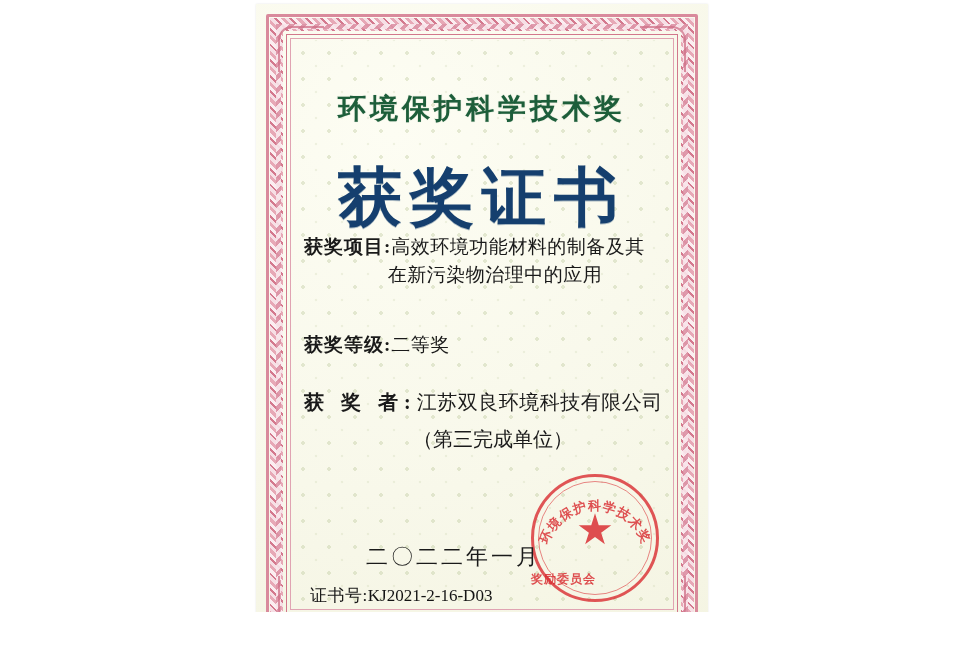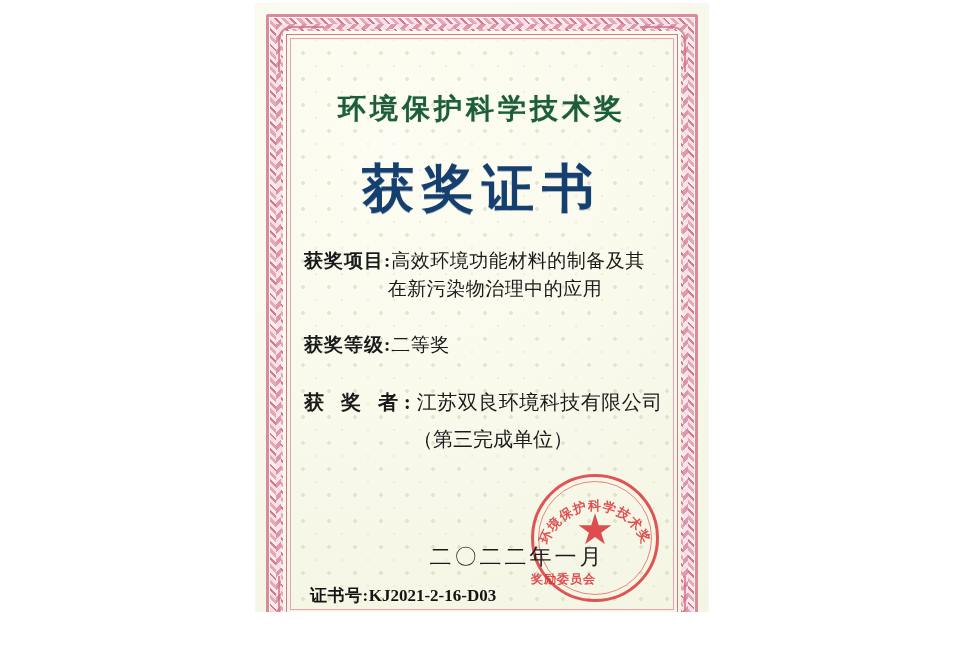--- a/index.html
+++ b/index.html
@@ -135,21 +135,21 @@
     text-shadow: 0 0 1px rgba(29,94,58,0.4);
     font-family: "DejaVu Serif", "Liberation Serif", serif;
   }
 
   .cert-title {
     position: absolute;
     top: 110px;
     left: 0;
     right: 0;
     text-align: center;
-    font-size: 52px;
+    font-size: 64px;
     letter-spacing: 8px;
     font-weight: bold;
     color: #153f6e;
     font-family: "DejaVu Serif", "Liberation Serif", serif;
     text-shadow: 0 1px 0 rgba(21,63,110,0.35);
   }
 
   .field {
     position: absolute;
     left: 8px;
@@ -168,21 +168,21 @@
     letter-spacing: 0.5px;
   }
   .field .value2 {
     display: block;
     text-align: center;
     padding-left: 26px;
     letter-spacing: 0.5px;
     margin-top: 2px;
   }
 
-  .f-project { top: 204px; }
+  .f-project { top: 190px; }
   .f-level   { top: 288px; }
   .f-winner  { top: 345px; font-size: 20px; }
   .f-winner .label { letter-spacing: 6px; }
   .f-winner-sub {
     position: absolute;
     top: 382px;
     left: 8px;
     right: 8px;
     text-align: center;
     padding-left: 22px;
@@ -247,34 +247,33 @@
     font-weight: bold;
     letter-spacing: 1px;
     opacity: 0.82;
   }
 
   .date {
     position: absolute;
     top: 498px;
     left: 0;
     right: 0;
-    text-align: center;
     padding-left: 70px;
     font-size: 22px;
     letter-spacing: 3px;
     color: #1a1a1a;
   }
 
   .cert-no {
     position: absolute;
     top: 540px;
     left: 14px;
     font-size: 17px;
     color: #141414;
-    font-weight: bold;
+    font-weight: normal;
     letter-spacing: 0.5px;
   }
   .cert-no .num {
     font-family: "Liberation Serif", serif;
     letter-spacing: 0;
   }
 </style>
 </head>
 <body>
 

